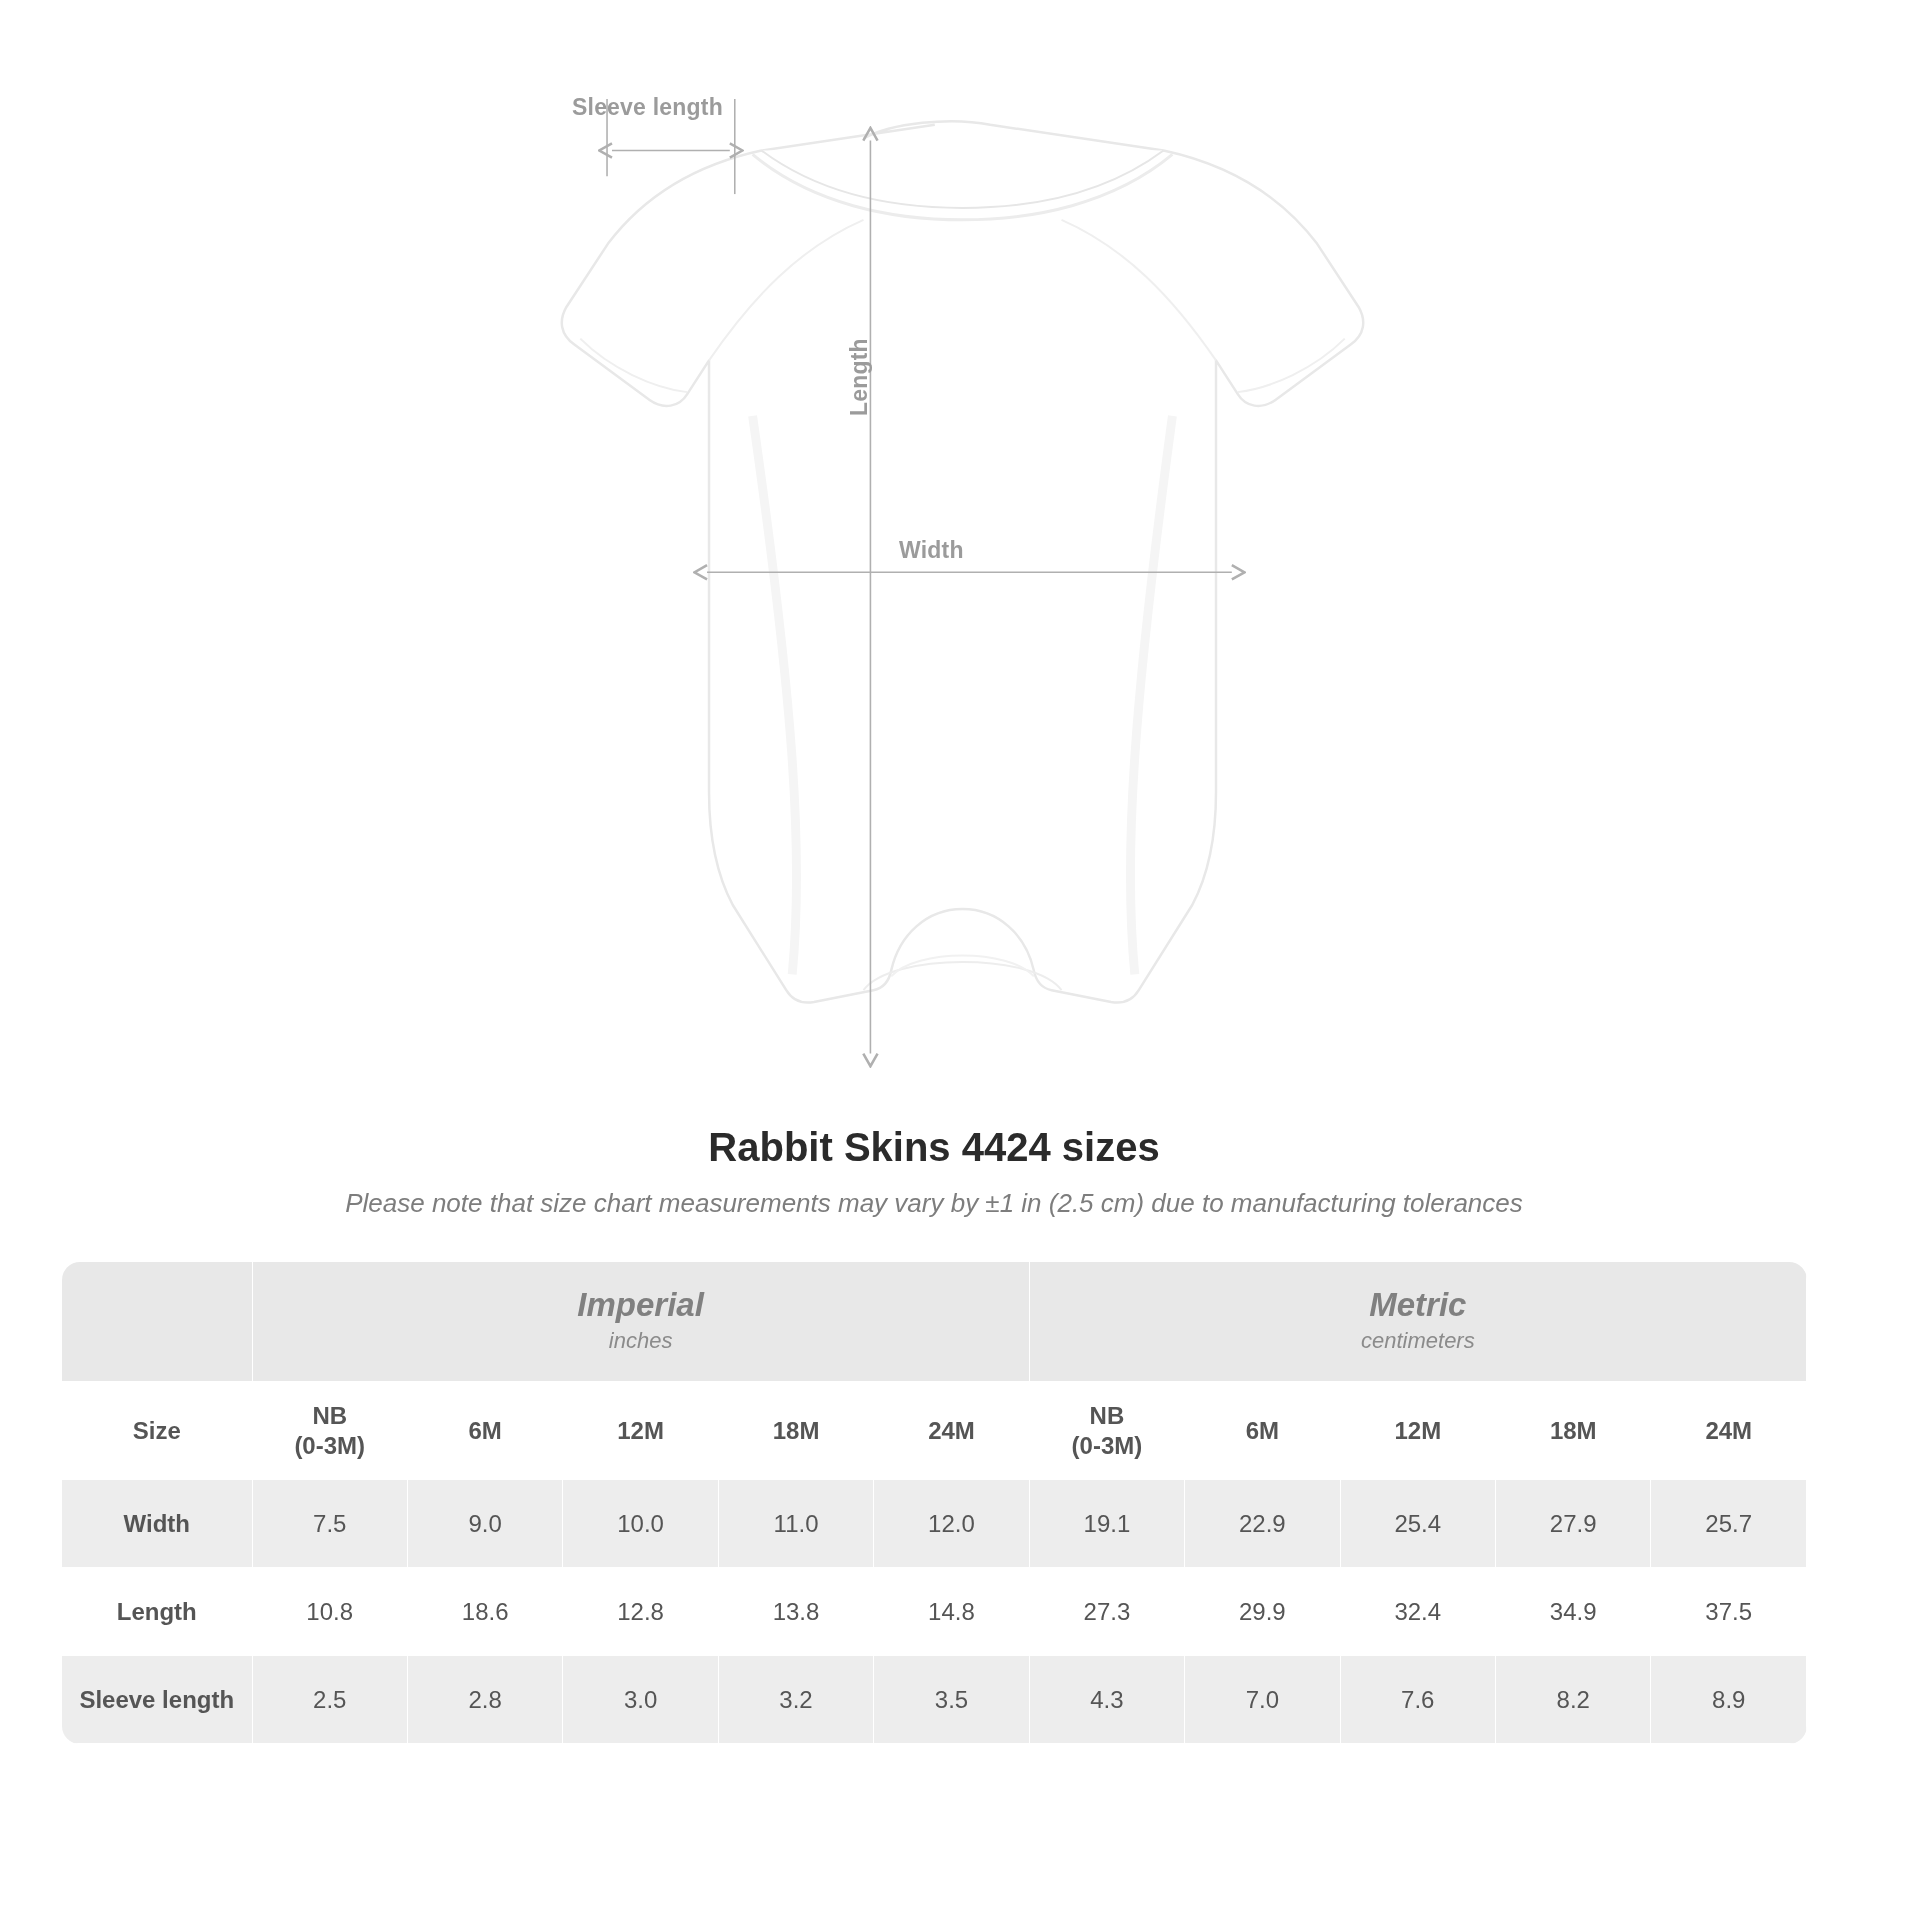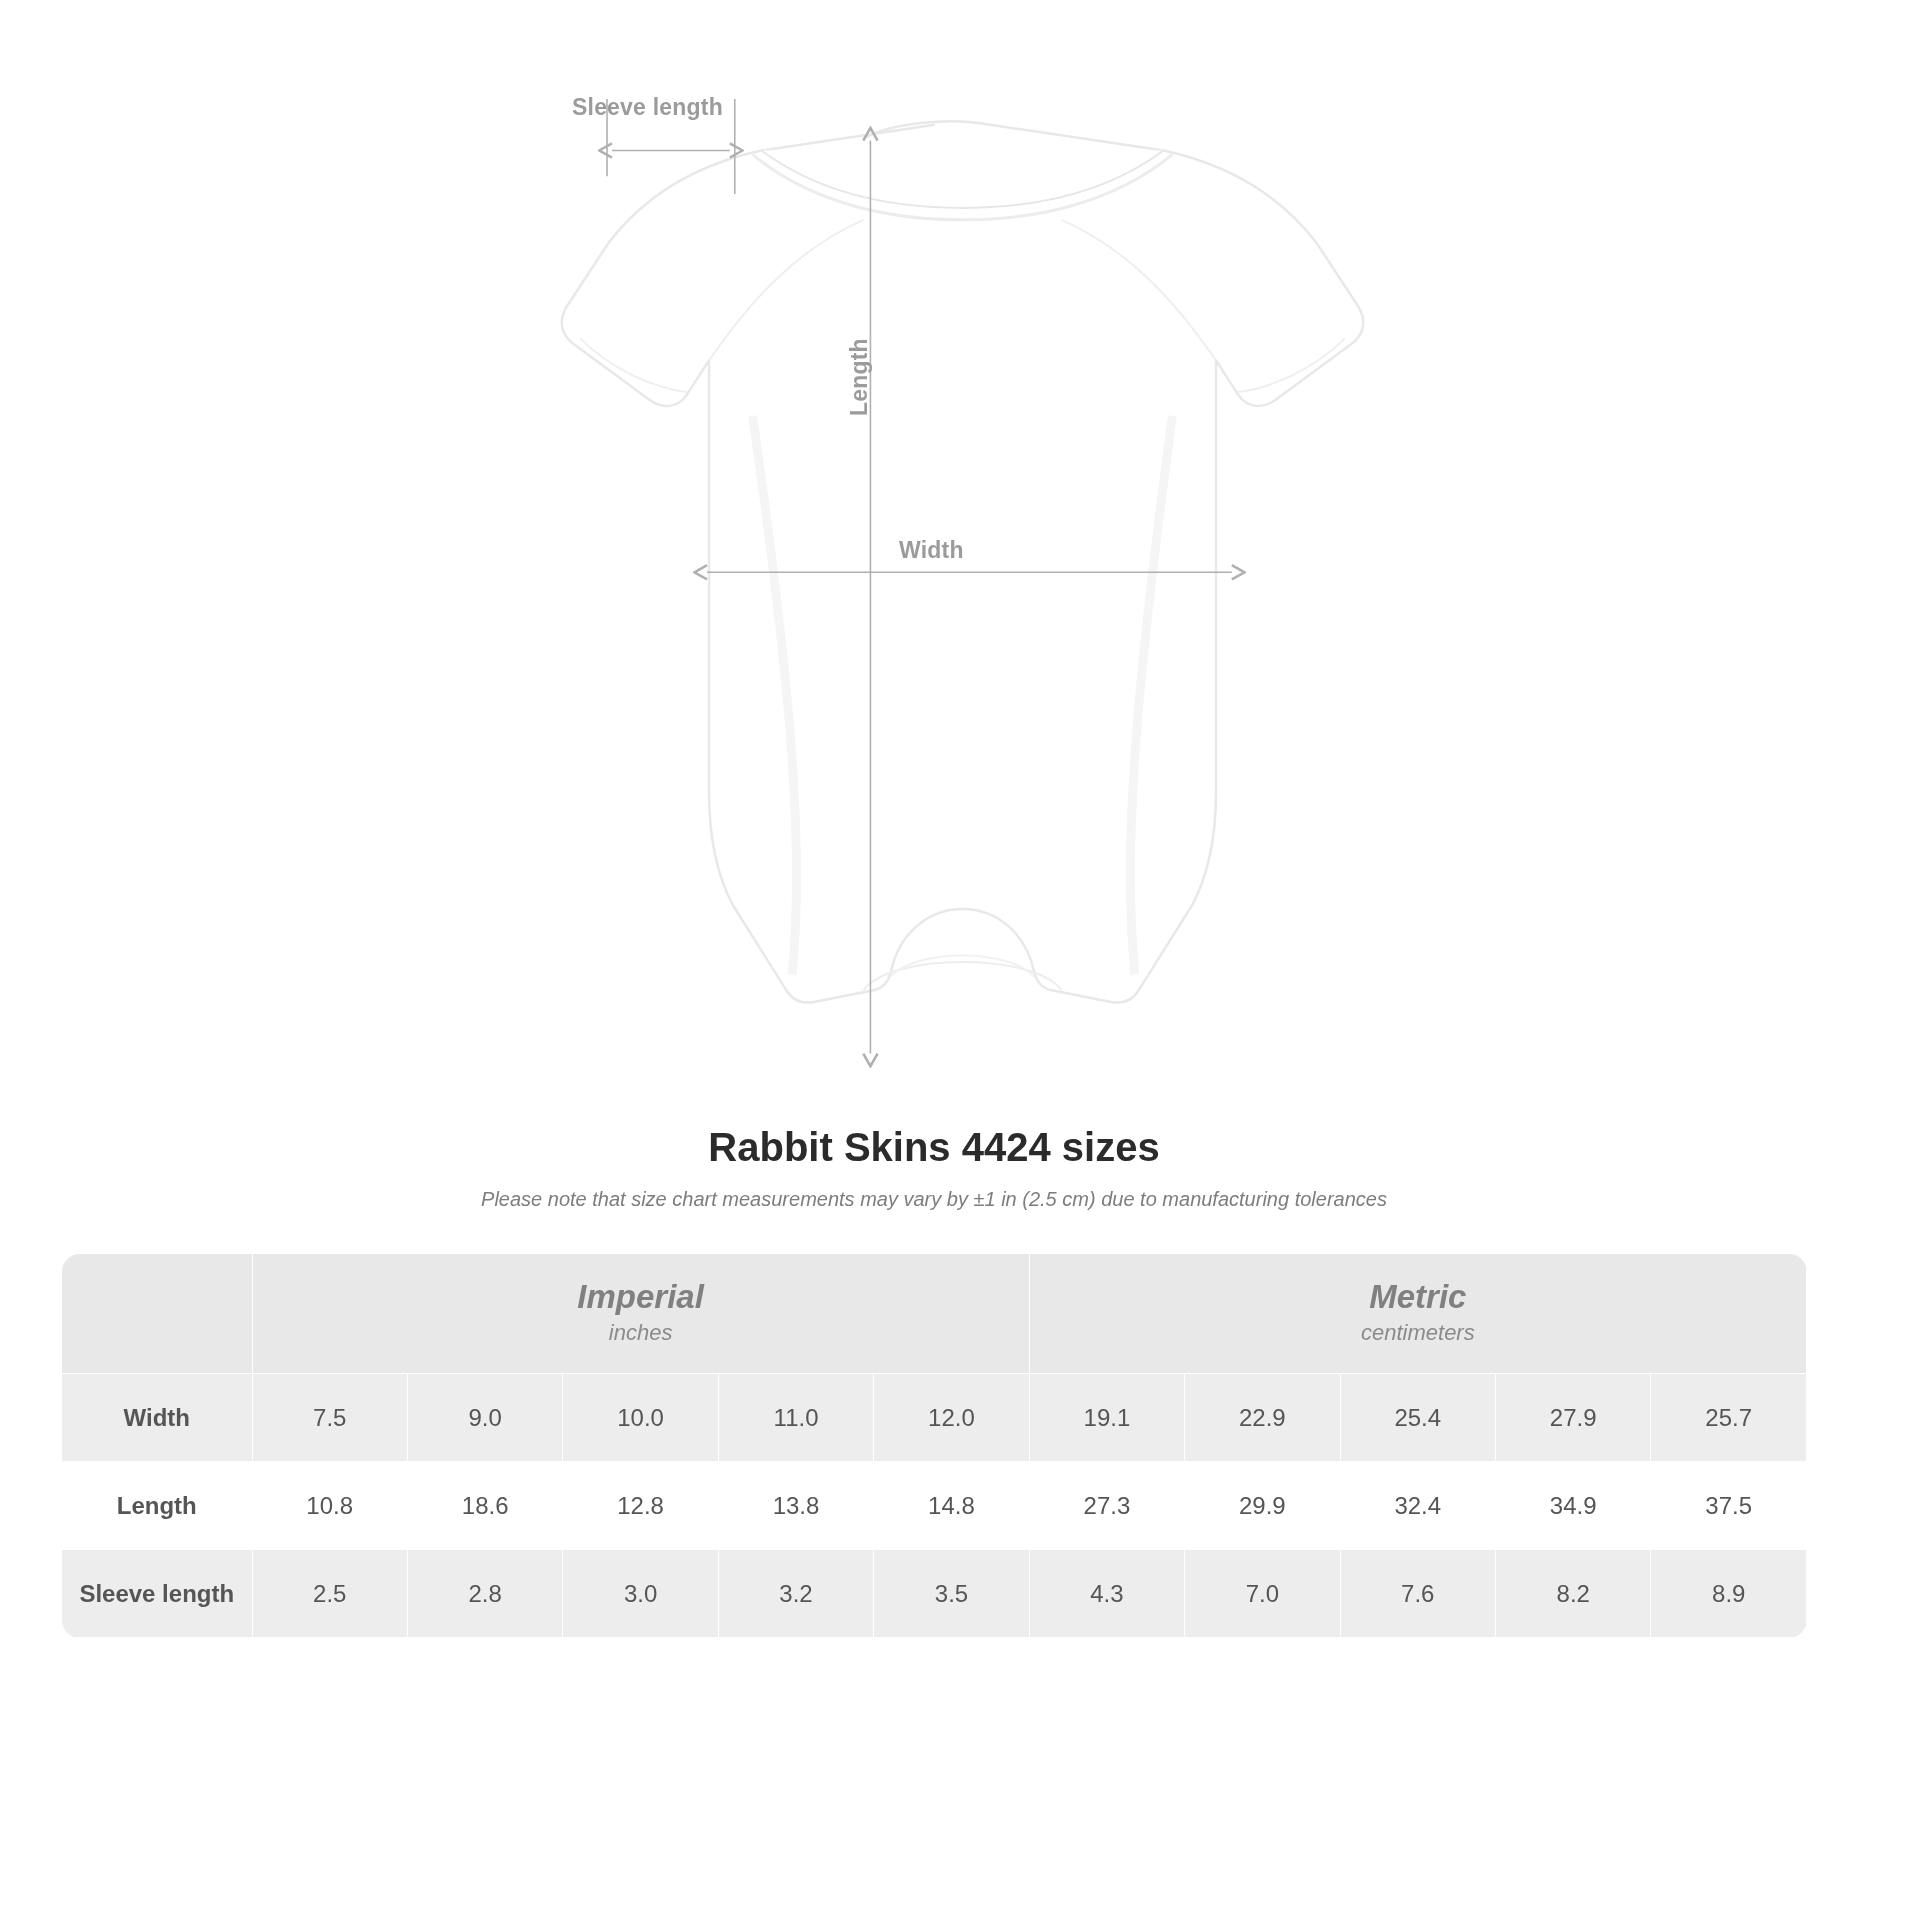--- a/index.html
+++ b/index.html
@@ -61,21 +61,21 @@
     text-align: center;
     margin-top: 16px;
   }
   .chart-title {
     font-size: 40px;
     font-weight: bold;
     color: #2b2b2b;
     margin: 0;
   }
   .chart-note {
-    font-size: 20px;
+    font-size: 26px;
     font-style: italic;
     color: #7d7d7d;
     margin: 18px 0 13px 0;
   }
 
   
   .table-wrap {
     margin: 42px 61px 0 61px;
     border-radius: 18px;
     overflow: hidden;
@@ -242,20 +242,41 @@
           <td colspan="5">
             <div class="unit-name">Imperial</div>
             <div class="unit-sub">inches</div>
           </td>
           <td colspan="5">
             <div class="unit-name">Metric</div>
             <div class="unit-sub">centimeters</div>
           </td>
         </tr>
 
+        <tr class="head-row">
+          <td class="col-first">Size</td>
+
+          <td>
+            <div>NB</div>
+            <div>(0-3M)</div>
+          </td>
+          <td>6M</td>
+          <td>12M</td>
+          <td>18M</td>
+          <td>24M</td>
+
+          <td>
+            <div>NB</div>
+            <div>(0-3M)</div>
+          </td>
+          <td>6M</td>
+          <td>12M</td>
+          <td>18M</td>
+          <td>24M</td>
+        </tr>
 
         <tr class="row-odd">
           <td class="col-first row-label">Width</td>
           <td class="num">7.5</td>
           <td class="num">9.0</td>
           <td class="num">10.0</td>
           <td class="num">11.0</td>
           <td class="num">12.0</td>
           <td class="num">19.1</td>
           <td class="num">22.9</td>

